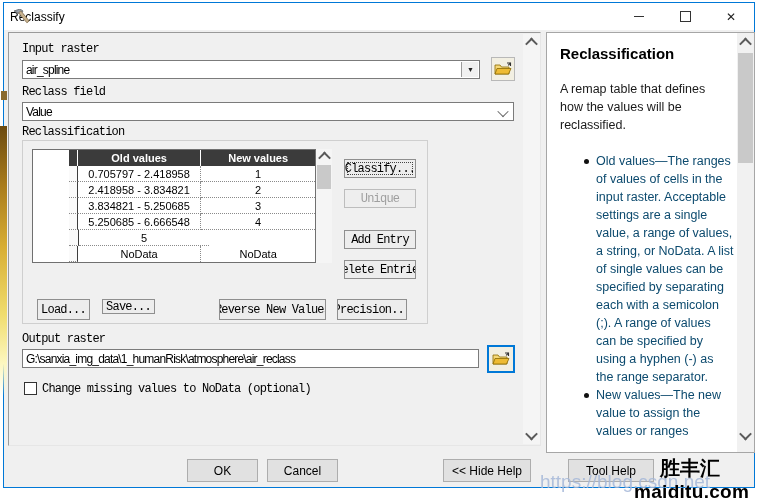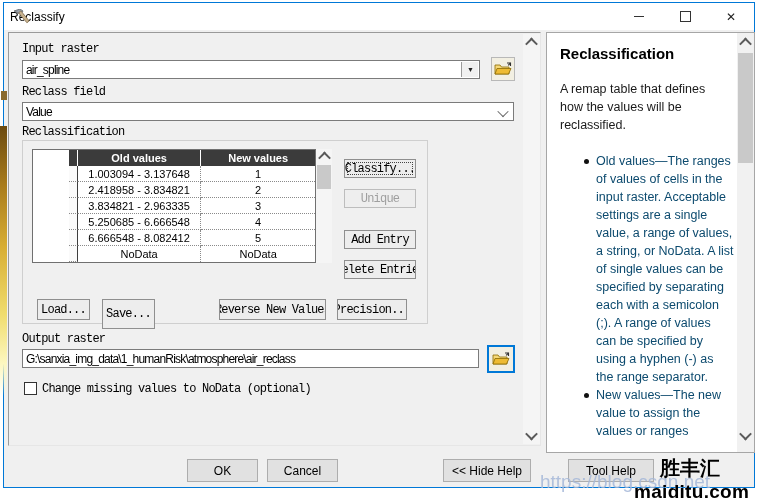--- a/index.html
+++ b/index.html
@@ -135,41 +135,40 @@
     <div class="abs groupbox" style="left:13px;top:107px;width:406px;height:184px;"></div>
 
     <div class="abs tbl">
       <div class="trow">
         <div class="th th-sel"></div>
         <div class="th th-old">Old values</div>
         <div class="th th-new">New values</div>
       </div>
       <div class="trow">
         <div class="td td-sel"></div>
-        <div class="td td-old">1.003094 - 3.137648</div>
+        <div class="td td-old">0.705797 - 2.418958</div>
         <div class="td td-new">1</div>
       </div>
       <div class="trow">
         <div class="td td-sel"></div>
         <div class="td td-old">2.418958 - 3.834821</div>
         <div class="td td-new">2</div>
       </div>
       <div class="trow">
         <div class="td td-sel"></div>
-        <div class="td td-old">3.834821 - 2.963335</div>
+        <div class="td td-old">3.834821 - 5.250685</div>
         <div class="td td-new">3</div>
       </div>
       <div class="trow">
         <div class="td td-sel"></div>
         <div class="td td-old">5.250685 - 6.666548</div>
         <div class="td td-new">4</div>
       </div>
       <div class="trow">
         <div class="td td-sel"></div>
-        <div class="td td-old">6.666548 - 8.082412</div>
         <div class="td td-new">5</div>
       </div>
       <div class="trow">
         <div class="td td-sel"></div>
         <div class="td td-old" style="border-bottom:none;">NoData</div>
         <div class="td td-new" style="border-bottom:none;">NoData</div>
       </div>
     </div>
 
     <div class="abs sb" style="left:307px;top:116px;width:16px;height:114px;">
@@ -189,21 +188,21 @@
     <div class="abs btn-classic" style="left:335px;top:197px;width:72px;height:19px;">
       <span>Add Entry</span>
     </div>
     <div class="abs btn-classic" style="left:335px;top:227px;width:72px;height:19px;">
       <span>Delete Entries</span>
     </div>
 
     <div class="abs btn-classic" style="left:28px;top:266px;width:53px;height:21px;">
       <span>Load...</span>
     </div>
-    <div class="abs btn-classic" style="left:93px;top:266px;width:53px;height:30px;">
+    <div class="abs btn-classic" style="left:93px;top:266px;width:53px;height:15px;">
       <span>Save...</span>
     </div>
     <div class="abs btn-classic" style="left:210px;top:266px;width:107px;height:21px;">
       <span>Reverse New Values</span>
     </div>
     <div class="abs btn-classic" style="left:328px;top:266px;width:70px;height:21px;">
       <span>Precision...</span>
     </div>
 
     <div class="abs mlabel" style="left:13px;top:299px;">Output raster</div>

